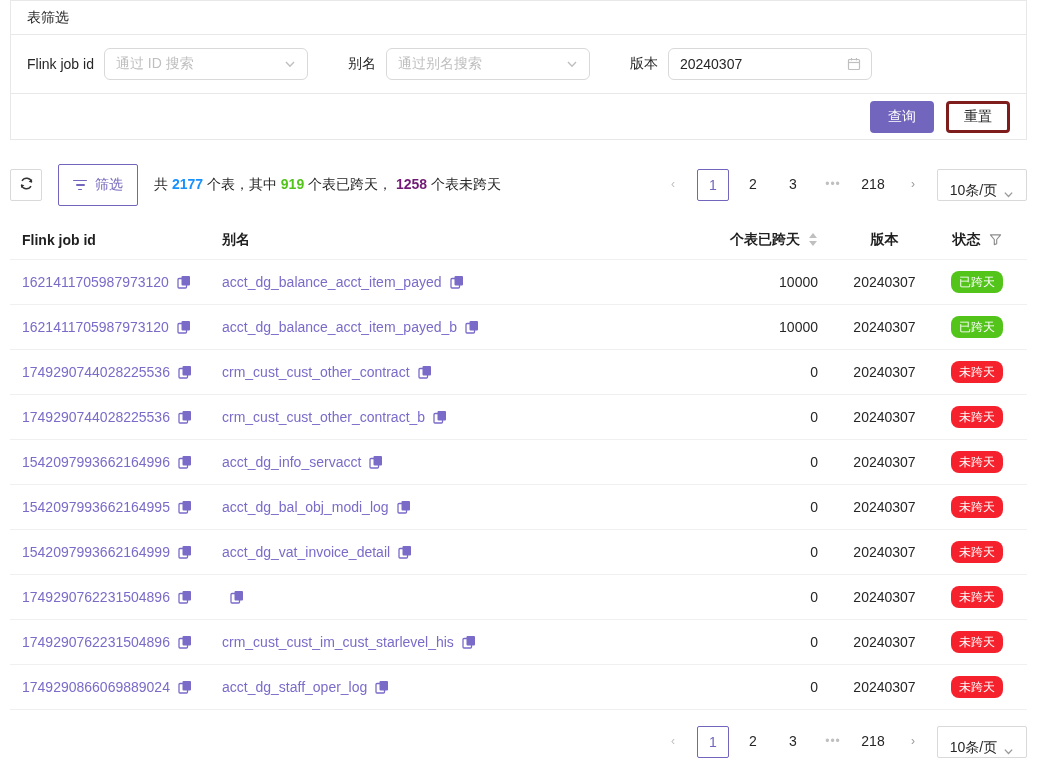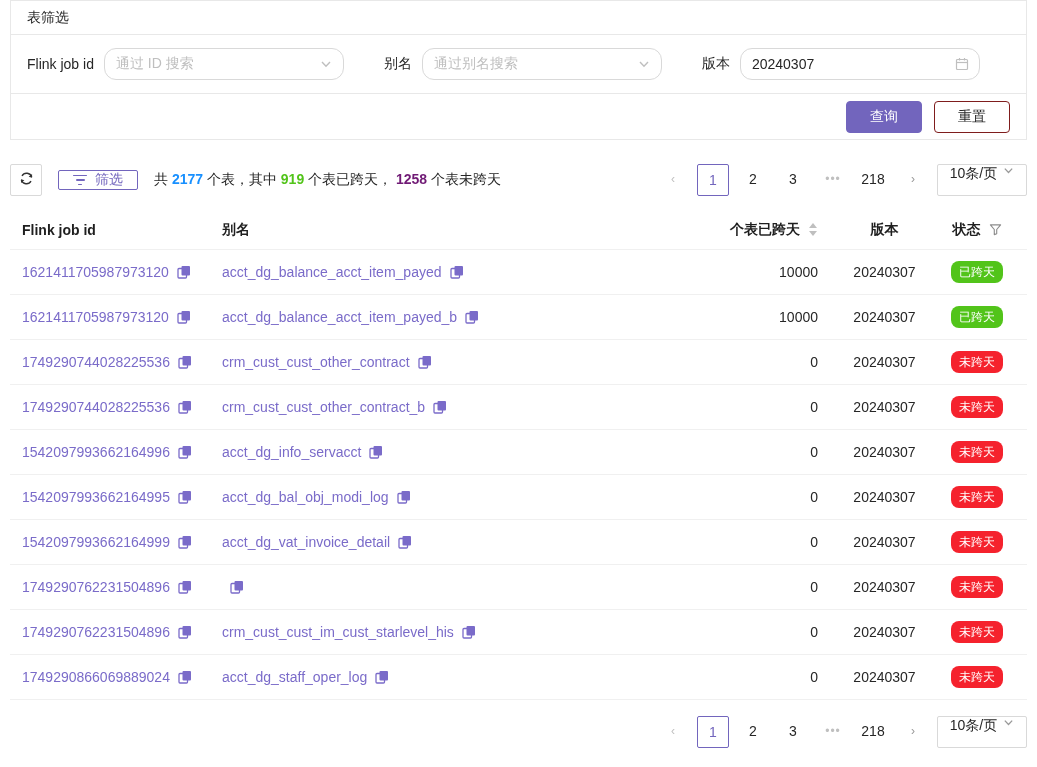--- a/index.html
+++ b/index.html
@@ -7,60 +7,60 @@
     font-family:"Liberation Sans","DejaVu Sans",sans-serif; font-size:14px; color:#262626; }
 
   
   .card { margin:0 10px 0; border:1px solid #e8e8e8; background:#fff; }
   .card-header { padding:0 16px; height:34px; display:flex; align-items:center;
     border-bottom:1px solid #e8e8e8; font-size:14px; color:#262626; }
   .filter-row { display:flex; align-items:center; padding:0 16px; height:59px;
     border-bottom:1px solid #e8e8e8; }
   .filter-item { display:flex; align-items:center; }
   .filter-label { margin-right:10px; color:#262626; white-space:nowrap; }
-  .control { position:relative; width:240px; height:32px; border:1px solid #d9d9d9;
-    border-radius:12px; background:#fff; display:flex; align-items:center; padding:0 30px 0 11px; }
+  .control { position:relative; width:204px; height:32px; border:1px solid #d9d9d9;
+    border-radius:6px; background:#fff; display:flex; align-items:center; padding:0 30px 0 11px; }
   .control .placeholder { color:#bfbfbf; overflow:hidden; white-space:nowrap; }
   .control .value { color:#262626; }
   .suffix-icon { position:absolute; right:10px; top:50%; transform:translateY(-50%);
     width:14px; height:14px; display:flex; align-items:center; justify-content:center; }
   .filter-gap { width:40px; }
   .action-row { display:flex; justify-content:flex-end; align-items:center; gap:12px;
     padding:0 16px; height:45px; }
-  .btn { height:32px; padding:0 23px; border-radius:4px; font-size:14px; cursor:pointer;
-    display:inline-flex; align-items:center; justify-content:center; border:1px solid #7f1d1d;
+  .btn { height:32px; padding:0 15px; border-radius:4px; font-size:14px; cursor:pointer;
+    display:inline-flex; align-items:center; justify-content:center; border:3px solid #7f1d1d;
     background:#fff; color:#262626; }
   .btn-primary { background:#7265bd; border-color:#7265bd; color:#fff; }
 
   
   .toolbar { margin:24px 10px 0; display:flex; align-items:center; }
   .icon-btn { width:32px; height:32px; border:1px solid #d9d9d9; border-radius:2px;
     background:#fff; display:flex; align-items:center; justify-content:center; cursor:pointer; }
-  .filter-btn { margin-left:16px; height:20px; padding:0 14px; border:1px solid #7265bd;
+  .filter-btn { margin-left:16px; height:42px; padding:0 14px; border:1px solid #7265bd;
     border-radius:2px; background:#fff; color:#7265bd; display:inline-flex; align-items:center;
     gap:8px; cursor:pointer; font-size:14px; }
   .filter-lines { display:inline-flex; flex-direction:column; align-items:center; gap:3px; }
   .filter-lines i { display:block; height:1.6px; background:#7265bd; border-radius:1px; }
   .filter-lines i:nth-child(1){ width:14px; }
   .filter-lines i:nth-child(2){ width:9px; }
   .filter-lines i:nth-child(3){ width:4px; }
   .summary { margin-left:16px; color:#262626; }
   .summary b { font-weight:bold; }
   .num-blue { color:#1890ff; } .num-green { color:#52c41a; } .num-red { color:#701a75; }
 
   
   .pager { margin-left:auto; display:flex; align-items:center; }
   .pg-item { min-width:32px; height:32px; line-height:30px; text-align:center; margin-right:8px;
     border-radius:2px; color:#262626; cursor:pointer; user-select:none; }
   .pg-arrow { color:#bfbfbf; font-size:12px; }
   .pg-arrow.next { color:#999; }
   .pg-active { border:1px solid #7265bd; color:#7265bd; }
   .pg-ellipsis { color:#bfbfbf; letter-spacing:1px; font-size:12px; }
   .size-select { width:90px; height:32px; border:1px solid #d9d9d9; border-radius:2px;
-    display:flex; align-items:flex-start; justify-content:center; gap:6px; cursor:pointer;
+    display:flex; align-items:flex-end; justify-content:center; gap:6px; cursor:pointer;
     background:#fff; color:#262626; }
 
   
   .table { margin:14px 10px 0; }
   .tr { display:grid; grid-template-columns:200px 1fr 170px 85px 100px; align-items:center;
     border-bottom:1px solid #f0f0f0; }
   .thead { height:40px; border-bottom:1px solid #f0f0f0; font-weight:600; color:#1f1f1f; }
   .trow { height:45px; }
   .td { padding:0 12px; display:flex; align-items:center; }
   .td.right { justify-content:flex-end; padding-right:24px; }

